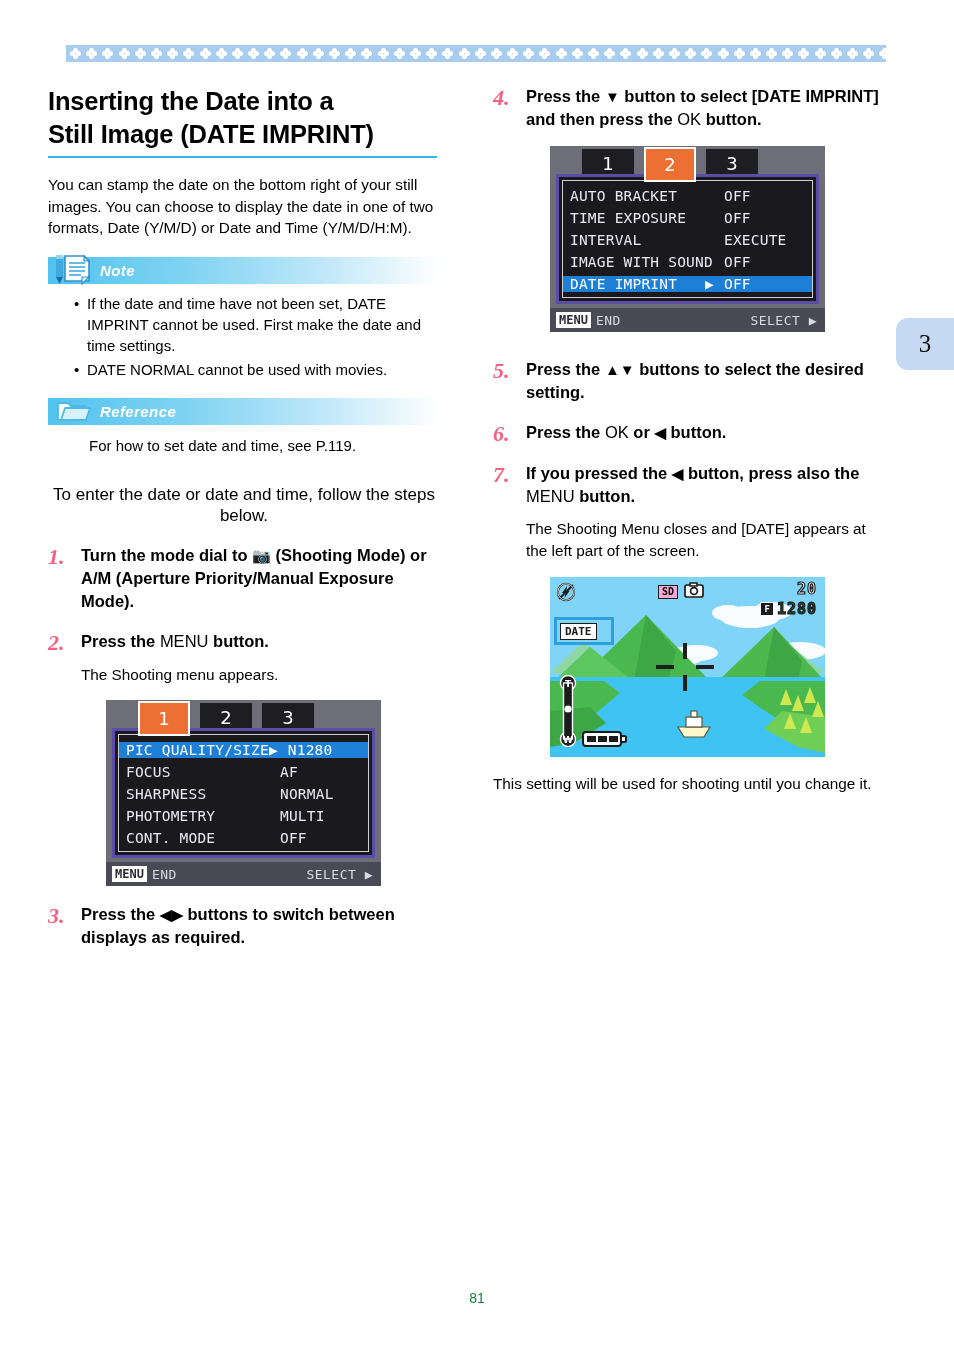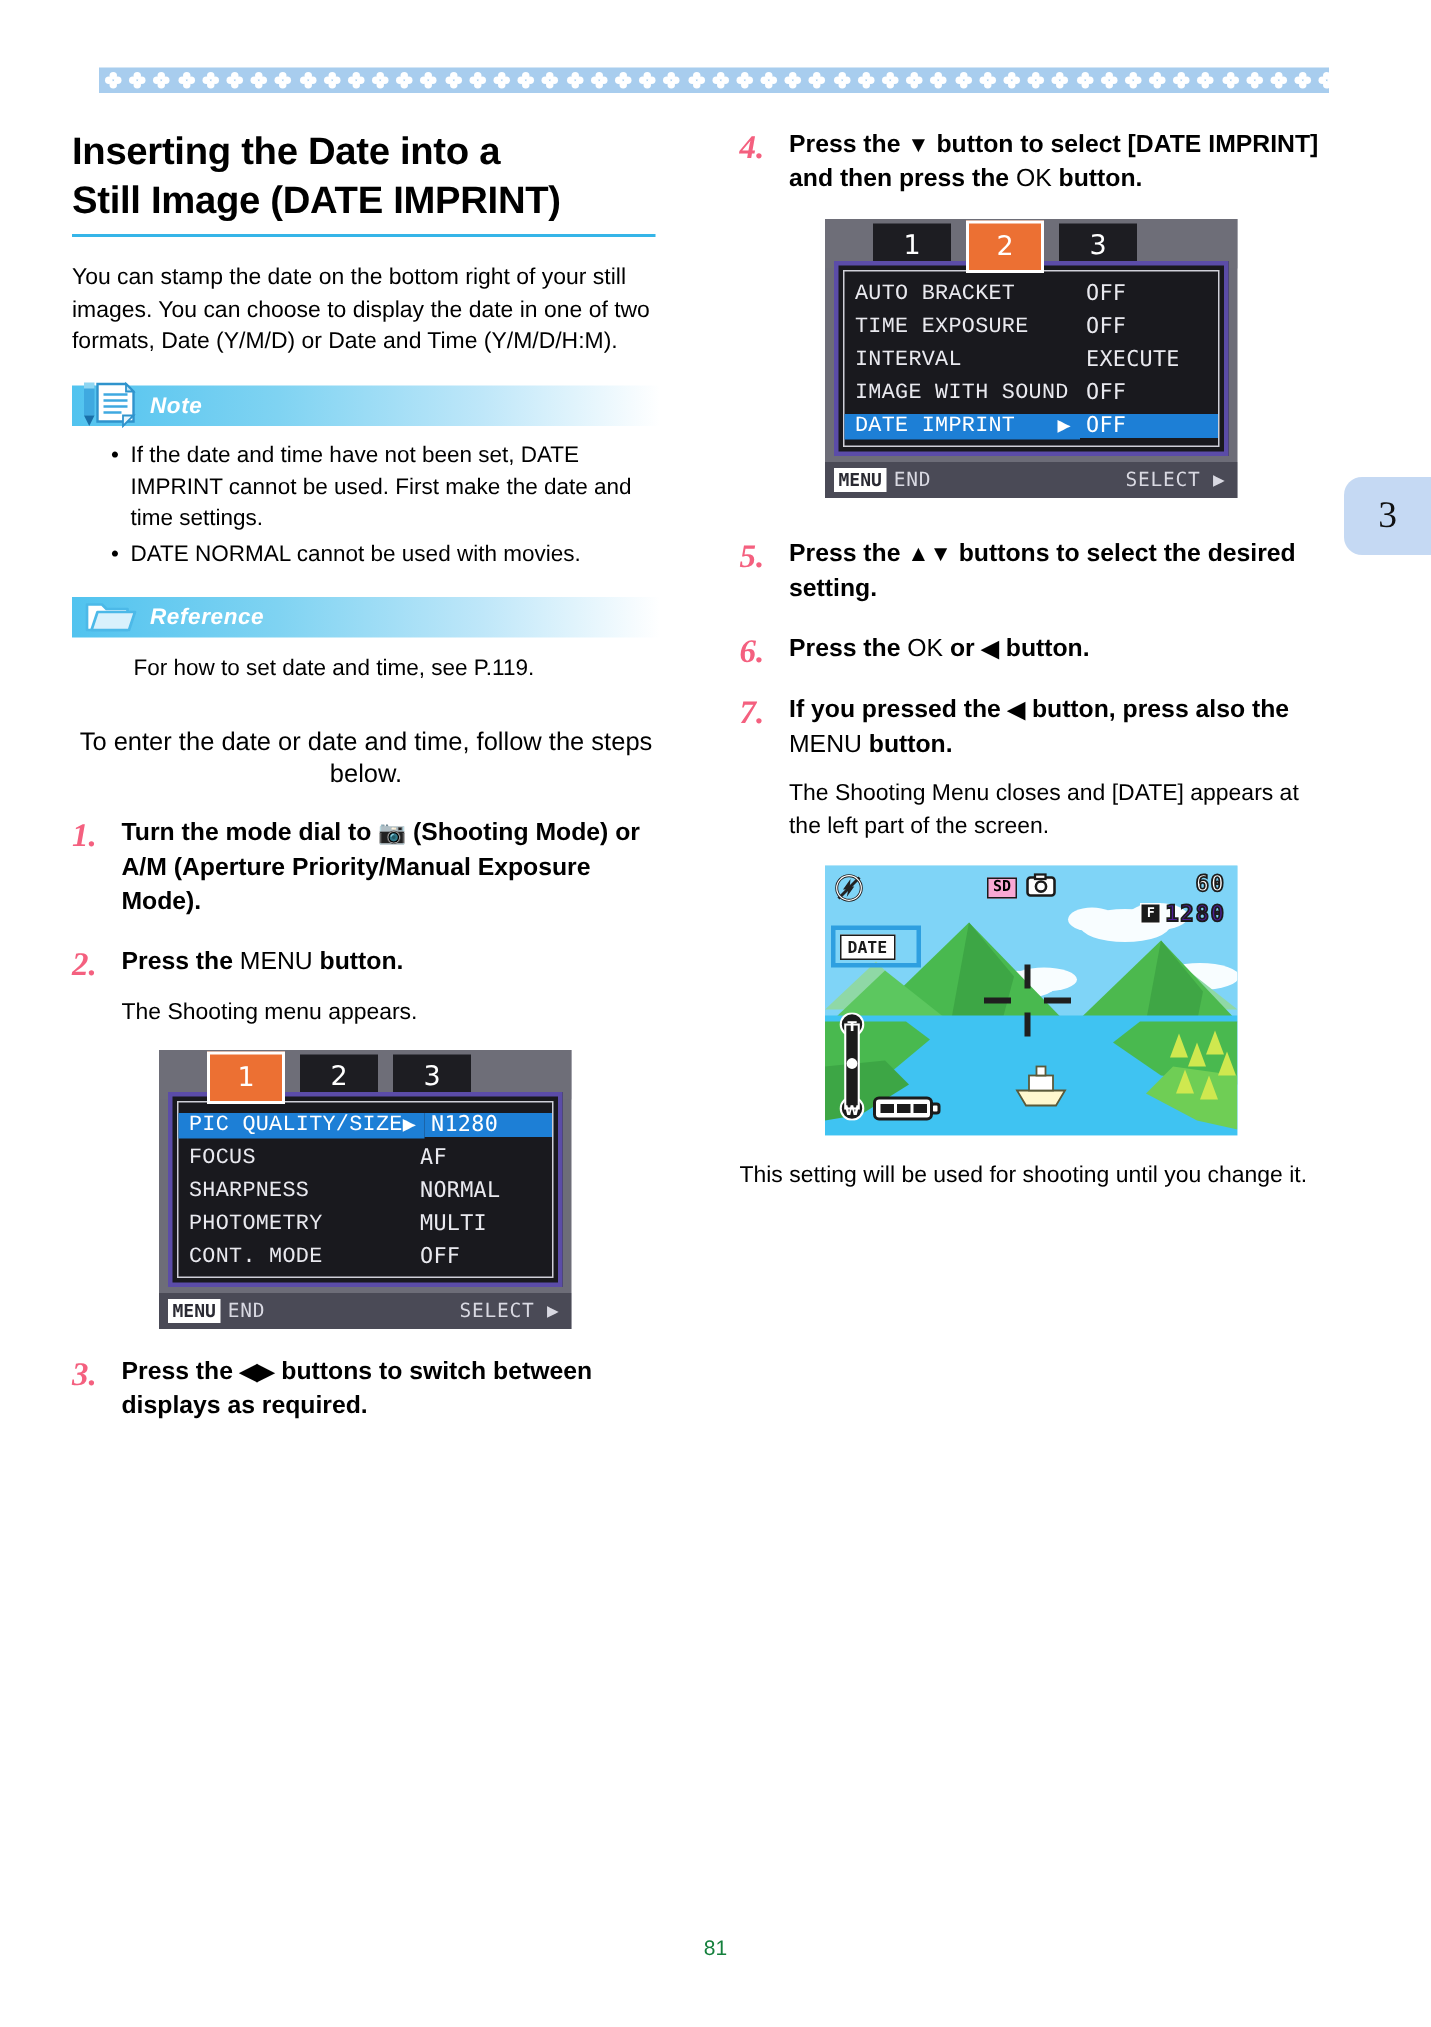--- a/index.html
+++ b/index.html
@@ -109,21 +109,21 @@
     border:3px solid #5b4ca8;box-sizing:border-box;background:#19191e;
   }
   .lcd-inner{
     position:absolute;left:3px;top:3px;right:3px;bottom:3px;
     border:1px solid #cfcfd8;background:#19191e;box-sizing:border-box;padding:4px 0 0 0;
   }
   .mrow{
     display:flex;height:22px;align-items:center;color:#e9e9ef;font-size:14.5px;
     letter-spacing:0.2px;
   }
-  .mrow .mlabel{flex:1;padding-left:7px;white-space:nowrap;font-family:Liberation Mono, monospace;}
+  .mrow .mlabel{flex:1;padding-left:7px;white-space:nowrap;}
   .mrow .mval{width:88px;padding-left:4px;white-space:nowrap;}
   .mrow.sel .mlabel{background:#1d7fd6;color:#ffffff;display:flex;justify-content:space-between;padding-right:6px;}
   .mrow.sel .mval{background:#1d7fd6;color:#ffffff;}
   .lcd-foot{
     position:absolute;left:0;bottom:0;width:100%;height:24px;background:#4a4a56;
     display:flex;align-items:center;color:#d9d9e2;font-size:13px;
   }
   .menukey{
     background:#ffffff;color:#2a2a33;font-weight:bold;padding:1px 3px;margin-left:6px;font-size:12px;
   }
@@ -694,24 +694,24 @@
         </svg>
       </div>
       <div style="position:absolute;left:108px;top:8px;background:#f9a8d4;border:1.6px solid #1b1b1b;padding:0px 3px;font-size:10px;font-weight:bold;font-family:'DejaVu Sans Mono',monospace;line-height:12px;">SD</div>
       <div style="position:absolute;left:134px;top:5px;">
         <svg width="20" height="16" viewBox="0 0 20 16">
           <rect x="1" y="3" width="18" height="12" rx="2" fill="#ffffff" stroke="#1b1b1b" stroke-width="1.7"></rect>
           <rect x="6" y="1" width="7" height="3" fill="#ffffff" stroke="#1b1b1b" stroke-width="1.5"></rect>
           <circle cx="10" cy="9" r="3.4" fill="#ffffff" stroke="#1b1b1b" stroke-width="1.7"></circle>
         </svg>
       </div>
-      <div style="position:absolute;right:8px;top:3px;font-family:'DejaVu Sans Mono',monospace;font-size:15px;font-weight:bold;color:#ffffff;-webkit-text-stroke:1.2px #1b1b1b;letter-spacing:1px;">60</div>
+      <div style="position:absolute;right:8px;top:3px;font-family:'DejaVu Sans Mono',monospace;font-size:15px;font-weight:bold;color:#ffffff;-webkit-text-stroke:1.2px #1b1b1b;letter-spacing:1px;">20</div>
       <div style="position:absolute;right:8px;top:23px;display:flex;align-items:center;gap:3px;">
         <span style="background:#1b1b1b;color:#ffffff;font-family:'DejaVu Sans Mono',monospace;font-size:9px;font-weight:bold;padding:1px 3px;border:1.4px solid #ffffff;line-height:10px;">F</span>
-        <span style="font-family:'DejaVu Sans Mono',monospace;font-size:15px;font-weight:bold;color:#4c1d95;-webkit-text-stroke:1.2px #1b1b1b;letter-spacing:1px;">1280</span>
+        <span style="font-family:'DejaVu Sans Mono',monospace;font-size:15px;font-weight:bold;color:#14532d;-webkit-text-stroke:1.2px #1b1b1b;letter-spacing:1px;">1280</span>
       </div>
 
       <div style="position:absolute;left:4px;top:40px;width:60px;height:28px;border:3px solid #2e9fe0;box-sizing:border-box;"></div>
       <div style="position:absolute;left:10px;top:46px;background:#ffffff;border:1.6px solid #1b1b1b;padding:1px 4px;font-family:'DejaVu Sans Mono',monospace;font-size:11px;font-weight:bold;color:#1b1b1b;line-height:13px;">DATE</div>
 
       <div style="position:absolute;left:8px;top:98px;">
         <svg width="20" height="72" viewBox="0 0 20 72">
           <circle cx="10" cy="8" r="7.5" fill="#1b1b1b" stroke="#ffffff" stroke-width="1.4"></circle>
           <circle cx="10" cy="64" r="7.5" fill="#1b1b1b" stroke="#ffffff" stroke-width="1.4"></circle>
           <rect x="5.5" y="8" width="9" height="56" fill="#1b1b1b" stroke="#ffffff" stroke-width="1.4"></rect>

